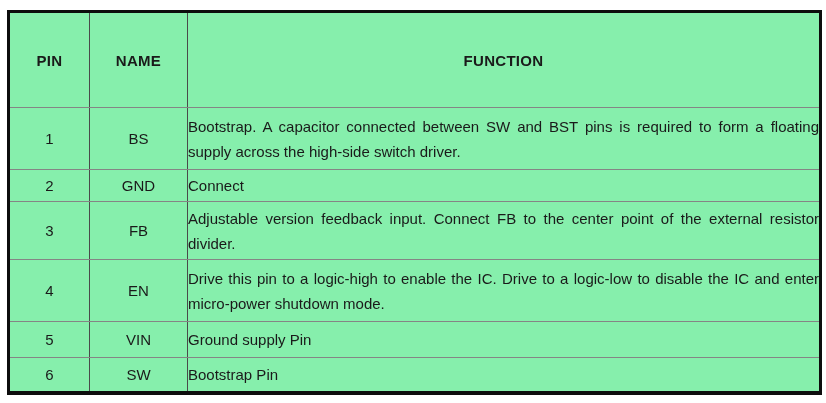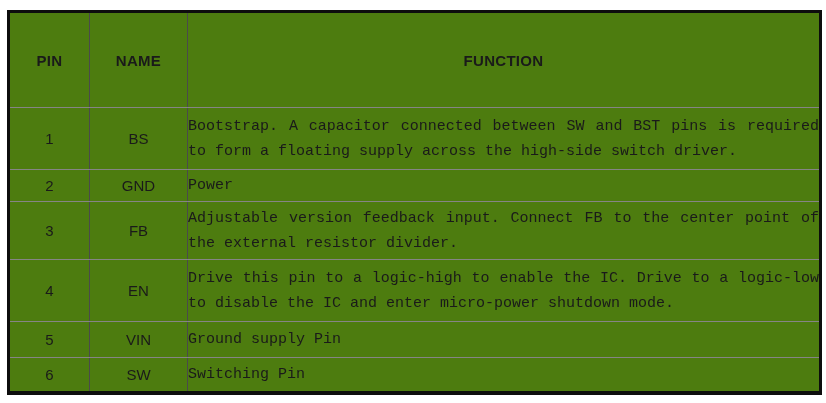--- a/index.html
+++ b/index.html
@@ -15,21 +15,21 @@
     position: absolute;
     left: 7px;
     top: 10px;
   }
   table.pin-table {
     border-collapse: collapse;
     table-layout: fixed;
     width: 812px;
     border: 3px solid #0d0d0d;
     border-bottom-width: 4px;
-    background: #4d7c0f;
+    background: #86efac;
   }
   table.pin-table col.col-pin  { width: 81px; }
   table.pin-table col.col-name { width: 98px; }
   table.pin-table col.col-func { width: 633px; }
 
   table.pin-table th,
   table.pin-table td {
     border-top: 1px solid #858585;
     border-bottom: 1px solid #858585;
     border-left: 1px solid #4a4a4a;
@@ -51,21 +51,20 @@
     text-align: center;
     letter-spacing: 0.3px;
   }
   td.cell-pin, td.cell-name {
     text-align: center;
   }
   td.cell-func {
     text-align: justify;
     padding: 4px 8px 4px 8px;
     line-height: 25px;
-    font-family: Liberation Mono, monospace;
   }
 </style>
 </head>
 <body>
 
 <div class="table-wrap">
   <table class="pin-table">
     <colgroup>
       <col class="col-pin">
       <col class="col-name">
@@ -78,37 +77,37 @@
         <th class="hdr">FUNCTION</th>
       </tr>
       <tr class="row-bs">
         <td class="cell-pin">1</td>
         <td class="cell-name">BS</td>
         <td class="cell-func">Bootstrap. A capacitor connected between SW and BST pins is required to form a floating supply across the high-side switch driver.</td>
       </tr>
       <tr class="row-gnd">
         <td class="cell-pin">2</td>
         <td class="cell-name">GND</td>
-        <td class="cell-func">Power</td>
+        <td class="cell-func">Connect</td>
       </tr>
       <tr class="row-fb">
         <td class="cell-pin">3</td>
         <td class="cell-name">FB</td>
         <td class="cell-func">Adjustable version feedback input. Connect FB to the center point of the external resistor divider.</td>
       </tr>
       <tr class="row-en">
         <td class="cell-pin">4</td>
         <td class="cell-name">EN</td>
         <td class="cell-func">Drive this pin to a logic-high to enable the IC. Drive to a logic-low to disable the IC and enter micro-power shutdown mode.</td>
       </tr>
       <tr class="row-vin">
         <td class="cell-pin">5</td>
         <td class="cell-name">VIN</td>
         <td class="cell-func">Ground supply Pin</td>
       </tr>
       <tr class="row-sw">
         <td class="cell-pin">6</td>
         <td class="cell-name">SW</td>
-        <td class="cell-func">Switching Pin</td>
+        <td class="cell-func">Bootstrap Pin</td>
       </tr>
     </tbody>
   </table>
 </div>
 
 </body></html>

